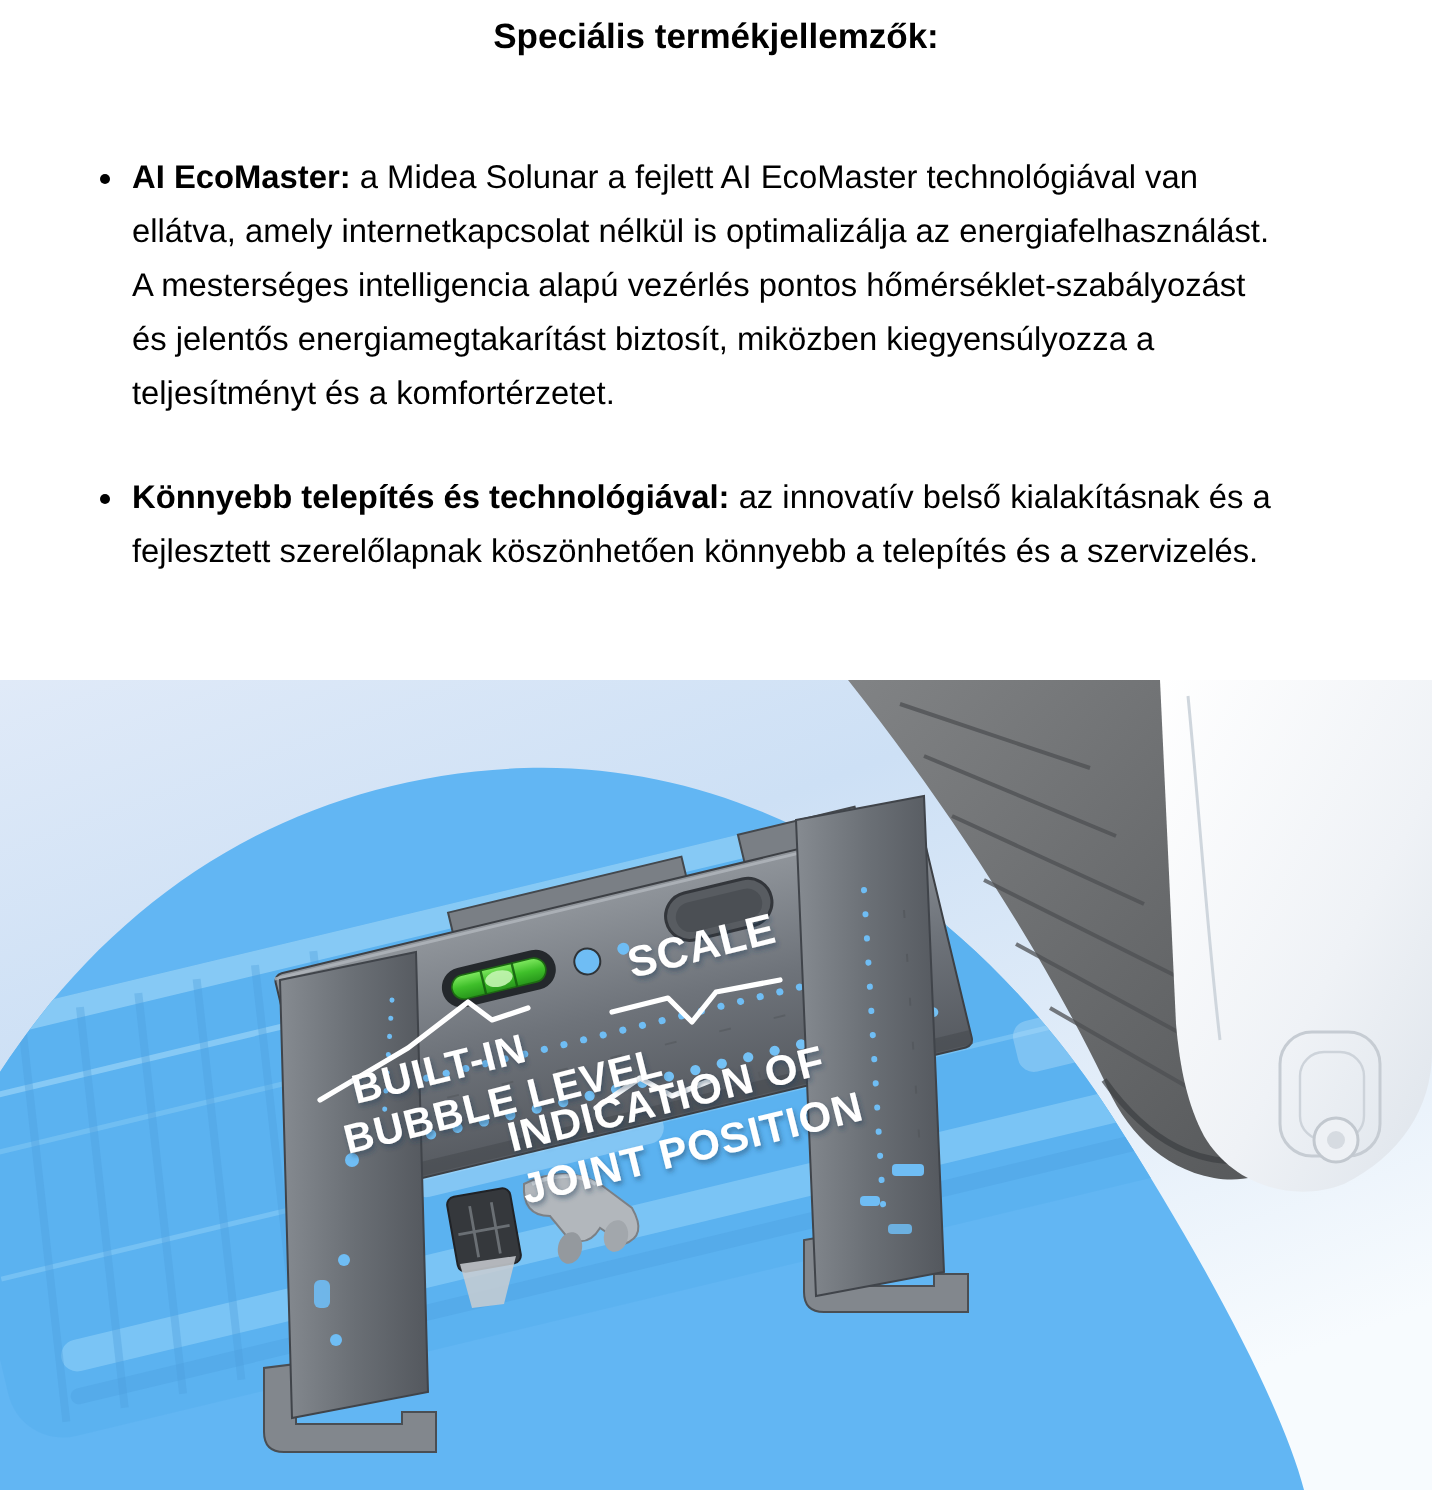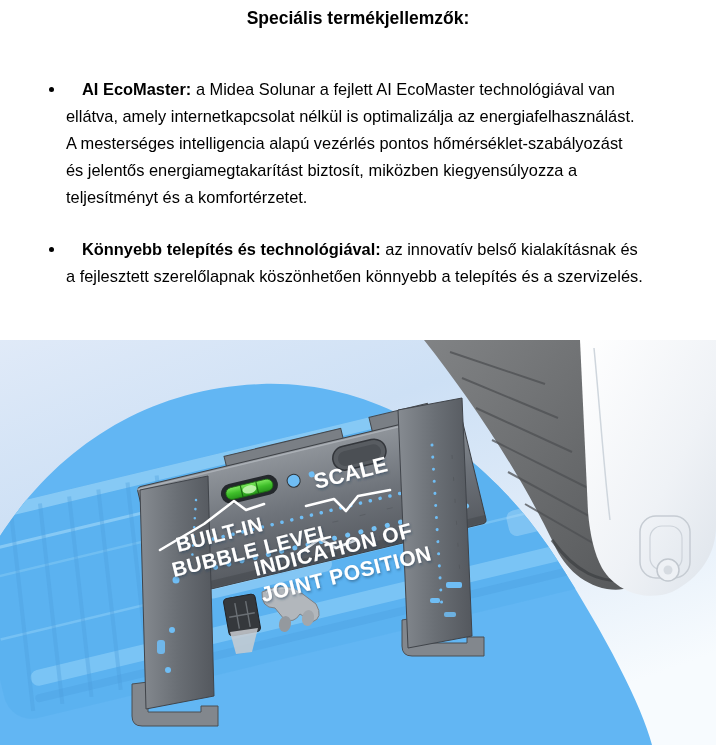--- a/index.html
+++ b/index.html
@@ -3,21 +3,21 @@
 <meta charset="utf-8">
 <style>
   html,body{margin:0;padding:0;background:#fff;}
   .page{position:relative;width:716px;height:745px;overflow:hidden;
         font-family:"Liberation Sans",sans-serif;color:#000;background:#fff;}
   .title{position:absolute;top:8px;left:0;width:716px;text-align:center;
          font-size:17.5px;font-weight:bold;margin:0;}
   .features{position:absolute;top:76px;left:48px;width:578px;margin:0;
             padding:0 0 0 18px;font-size:16.4px;line-height:27px;}
   .features li{margin:0 0 25px 0;}
-  .features .lead{font-weight:bold;margin-left:16px;}
+  .features .lead{font-weight:bold;}
   .illustration{position:absolute;top:340px;left:0;width:716px;height:405px;}
   .illustration svg{display:block;}
   .callout{font-family:"Liberation Sans",sans-serif;font-weight:bold;fill:#ffffff;
            letter-spacing:0.5px;}
 </style>
 </head>
 <body>
 
 <div class="page">
 

